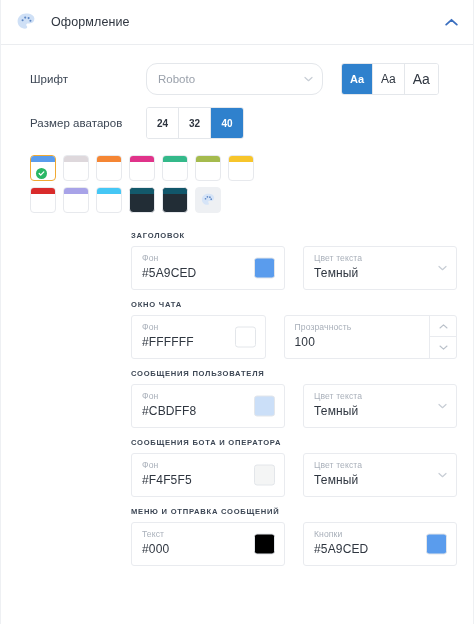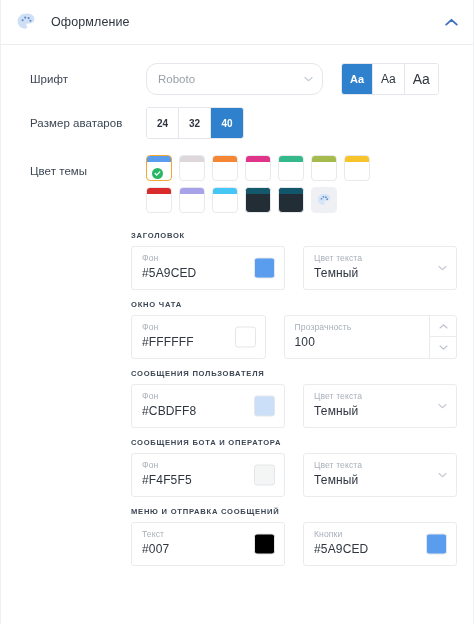--- a/index.html
+++ b/index.html
@@ -278,21 +278,20 @@
       <div class="row-ctl">
         <div class="seg seg-avatar">
           <div class="seg-item">24</div>
           <div class="seg-item">32</div>
           <div class="seg-item active">40</div>
         </div>
       </div>
     </div>
 
     <div class="row row-theme">
-      <div class="row-label">Цвет темы</div>
       <div class="row-ctl">
         <div class="swatch-grid">
 
           <div class="swatch-row">
             <div class="swatch selected">
               <span class="bar" style="background:#5a9ced"></span>
               <span class="check">
                 <svg width="7" height="7" viewBox="0 0 7 7">
                   <path d="M1.2 3.5l1.5 1.6L5.8 1.9" fill="none" stroke="#fff" stroke-width="1.3" stroke-linecap="round" stroke-linejoin="round"></path>
                 </svg>
@@ -438,21 +437,21 @@
             </span>
           </div>
         </div>
       </div>
 
       <div class="section">
         <div class="section-title">Меню и отправка сообщений</div>
         <div class="fields">
           <div class="field">
             <div class="field-label">Текст</div>
-            <div class="field-value">#007</div>
+            <div class="field-value">#000</div>
             <span class="color-chip" style="background:#000000"></span>
           </div>
           <div class="field">
             <div class="field-label">Кнопки</div>
             <div class="field-value">#5A9CED</div>
             <span class="color-chip" style="background:#5a9ced"></span>
           </div>
         </div>
       </div>
 

